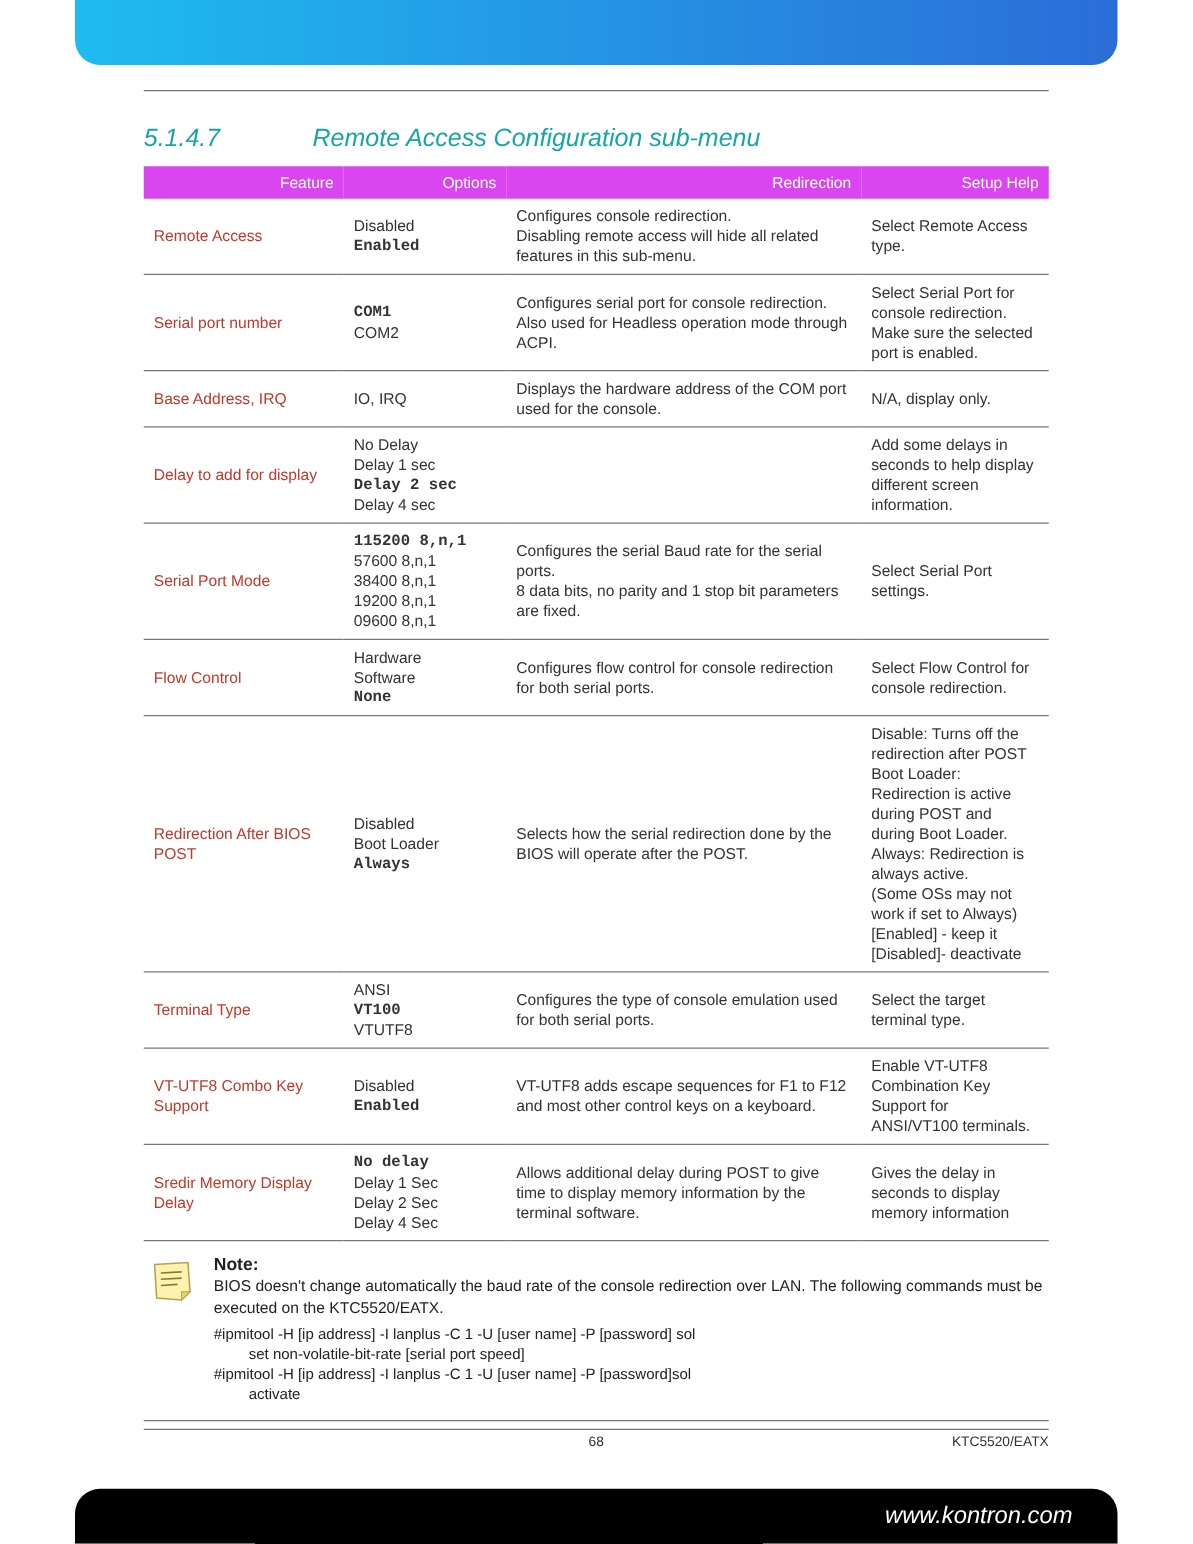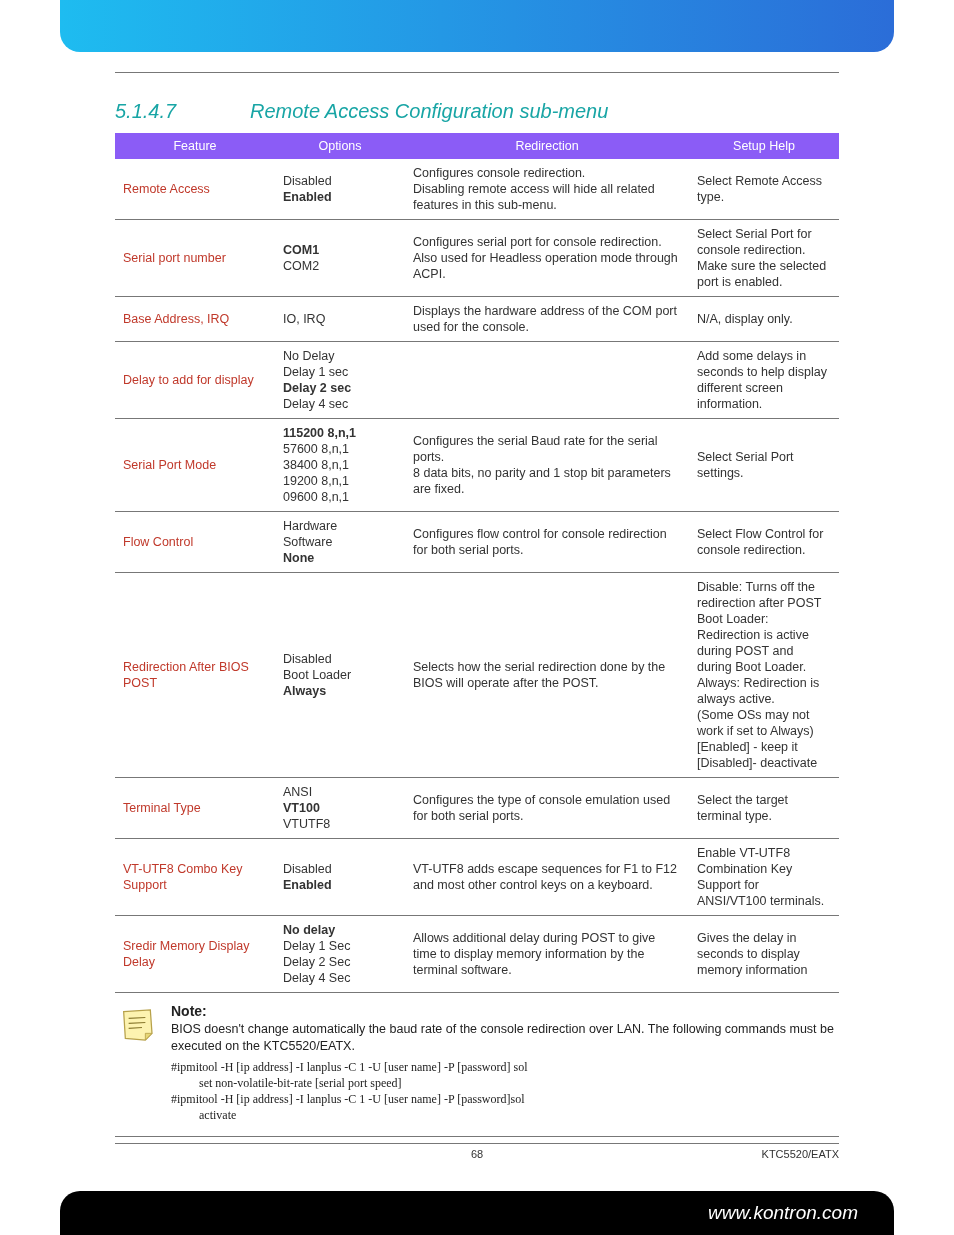--- a/index.html
+++ b/index.html
@@ -11,34 +11,34 @@
 
   .hr-top { position: absolute; top: 72px; left: 115px; right: 115px; height: 1px; background: #777; }
 
   .content { position: absolute; top: 100px; left: 115px; right: 115px; }
 
   .section-row { display: flex; align-items: flex-end; margin-bottom: 10px; }
   .section-num { color: #18a5a5; font-style: italic; font-size: 20px; width: 135px; }
   .section-title { color: #18a5a5; font-style: italic; font-size: 20px; }
 
   table { width: 100%; border-collapse: collapse; font-size: 12.5px; line-height: 1.28; }
-  th { background: #8b5cf6; color: #fff; text-align: center; font-weight: 400; padding: 5px 8px; }
+  th { background: #d946ef; color: #fff; text-align: right; font-weight: 400; padding: 5px 8px; }
   td { border-bottom: 1px solid #777; padding: 6px 8px; vertical-align: middle; color: #333; }
   td.feature { color: #c0392b; width: 160px; }
   td.options { width: 130px; }
   td.desc { width: auto; }
   td.help { width: 150px; }
-  .b { font-weight: 700; }
+  .b { font-weight: 700; font-family: Liberation Mono, monospace; }
 
   .note-block { display: flex; gap: 12px; margin-top: 10px; padding-bottom: 12px; border-bottom: 1px solid #777; }
   .note-icon { width: 44px; flex: 0 0 44px; display: flex; align-items: flex-start; justify-content: center; padding-top: 2px; }
   .note-body { flex: 1; font-size: 12.5px; }
   .note-title { font-weight: 700; font-size: 14px; }
   .note-text { margin: 2px 0 4px 0; line-height: 1.35; }
-  .code { font-family: Liberation Serif, serif; font-size: 12px; line-height: 1.35; white-space: pre; }
+  .code { font-family: Liberation Sans, sans-serif; font-size: 12px; line-height: 1.35; white-space: pre; }
   .indent { padding-left: 28px; display: block; }
 
   .footer-line { position: absolute; left: 115px; right: 115px; bottom: 75px; border-top: 1px solid #777; padding-top: 4px; display: flex; justify-content: space-between; font-size: 11px; color: #333; }
   .footer-line .pn { position: absolute; left: 50%; transform: translateX(-50%); }
 
   .bottom-arc { position: absolute; bottom: 0; left: 60px; right: 60px; height: 44px; background: #000000; border-top-left-radius: 20px; border-top-right-radius: 20px; display: flex; align-items: center; justify-content: flex-end; padding-right: 36px; color: #fff; font-style: italic; font-size: 19px; }
 
   
   .note-icon svg { width: 40px; height: 40px; }
 </style>

